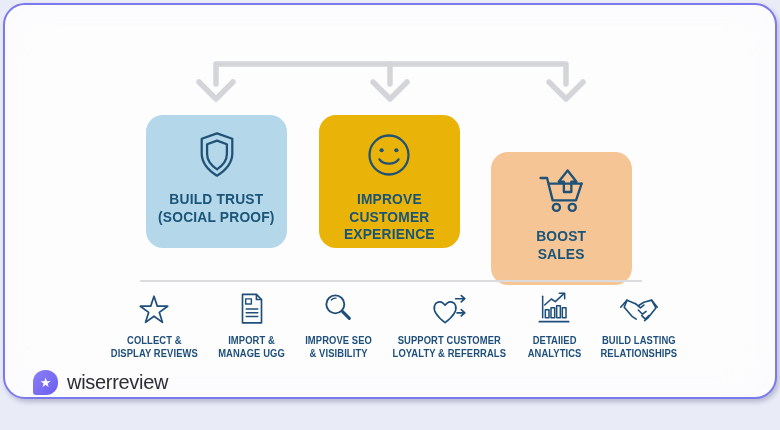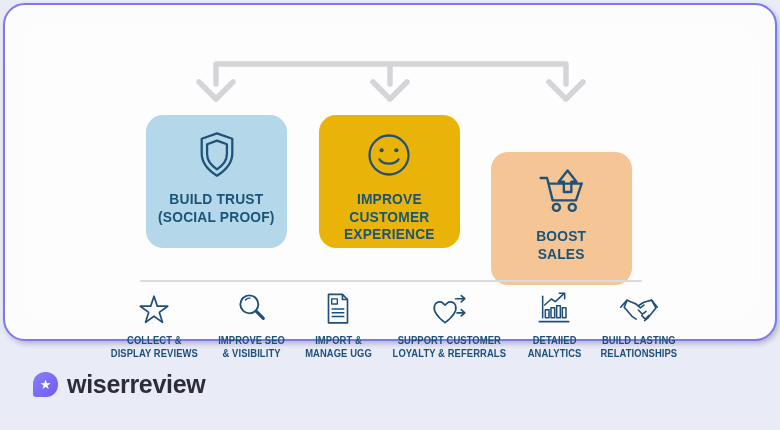--- a/index.html
+++ b/index.html
@@ -2,21 +2,21 @@
 <html><head>
 <meta charset="utf-8">
 <style>
   * { margin: 0; padding: 0; box-sizing: border-box; }
   html, body { width: 780px; height: 430px; }
   body {
     font-family: "Liberation Sans", sans-serif;
     background: #e9ebf7;
     overflow: hidden;
   }
-  .canvas { position: relative; width: 780px; height: 344px; padding-left: 8px; }
+  .canvas { position: relative; width: 780px; height: 402px; padding-left: 8px; }
 
   .card {
     position: absolute; left: 3px; top: 3px; right: 3px; bottom: 3px;
     background: #fdfdfe;
     border: 2px solid #7b79ee;
     border-radius: 22px;
     box-shadow: 2px 3px 5px rgba(55,55,105,.28), inset 0 0 40px rgba(250,250,252,.6);
   }
 
   
@@ -70,21 +70,21 @@
     display: flex; align-items: center; gap: 9px;
   }
   .brand-mark {
     width: 25px; height: 25px;
     background: linear-gradient(135deg, #8a80f6, #6c5cf0);
     border-radius: 12px 12px 12px 3px;
     display: flex; align-items: center; justify-content: center;
     color: #ffffff; font-size: 13px; line-height: 1;
   }
   .brand-name {
-    font-size: 25px; font-weight: 700; color: #2d2d35; letter-spacing: -.3px;
+    font-size: 20px; font-weight: 400; color: #2d2d35; letter-spacing: -.3px;
   }
 
   svg { display: block; }
 </style>
 </head>
 <body>
 
 <div class="canvas">
   <div class="card"></div>
 
@@ -156,44 +156,44 @@
         </svg>
       </div>
       <div class="feature-label">
         <div>COLLECT &amp;</div>
         <div>DISPLAY REVIEWS</div>
       </div>
     </div>
 
     <div class="feature">
       <div class="feature-icon">
-        <svg width="40" height="40" viewBox="0 0 60 60" fill="none" stroke="#1e4f7a" stroke-linecap="round">
-          <circle cx="26" cy="23" r="13.5" stroke-width="2.8"></circle>
-          <path d="M20 16.5 A8.5 8.5 0 0 1 27 13.8" stroke-width="2"></path>
-          <path d="M36.5 33.5 L47 44" stroke-width="4.6"></path>
-        </svg>
-      </div>
-      <div class="feature-label">
-        <div>IMPROVE SEO</div>
-        <div>&amp; VISIBILITY</div>
-      </div>
-    </div>
-
-    <div class="feature">
-      <div class="feature-icon">
         <svg width="38" height="40" viewBox="0 0 60 60" fill="none" stroke="#1e4f7a" stroke-width="2.6" stroke-linejoin="round">
           <path d="M15 7 H37 L45 15 V52 H15 Z"></path>
           <path d="M37 7 V15 H45"></path>
           <rect x="20" y="14" width="9" height="8" stroke-width="2.2"></rect>
           <path d="M20 30 H40 M20 36 H40 M20 42 H40" stroke-width="2.4"></path>
         </svg>
       </div>
       <div class="feature-label">
         <div>IMPORT &amp;</div>
         <div>MANAGE UGG</div>
+      </div>
+    </div>
+
+    <div class="feature">
+      <div class="feature-icon">
+        <svg width="40" height="40" viewBox="0 0 60 60" fill="none" stroke="#1e4f7a" stroke-linecap="round">
+          <circle cx="26" cy="23" r="13.5" stroke-width="2.8"></circle>
+          <path d="M20 16.5 A8.5 8.5 0 0 1 27 13.8" stroke-width="2"></path>
+          <path d="M36.5 33.5 L47 44" stroke-width="4.6"></path>
+        </svg>
+      </div>
+      <div class="feature-label">
+        <div>IMPROVE SEO</div>
+        <div>&amp; VISIBILITY</div>
       </div>
     </div>
 
     <div class="feature">
       <div class="feature-icon">
         <svg width="44" height="38" viewBox="0 0 62 54" fill="none" stroke="#1e4f7a" stroke-width="2.4" stroke-linecap="round" stroke-linejoin="round">
           <path d="M24 45 C12 36 7 28 9 21 C10.5 15.8 17 13.8 21 17.2 L24 20 L27 17.2 C31 13.8 37.5 15.8 39 21 C41 28 36 36 24 45 Z"></path>
           <path d="M39 11 H51 M47 6.5 L52 11 L47 15.5"></path>
           <path d="M41 31 H51 M47 26.5 L52 31 L47 35.5"></path>
         </svg>

